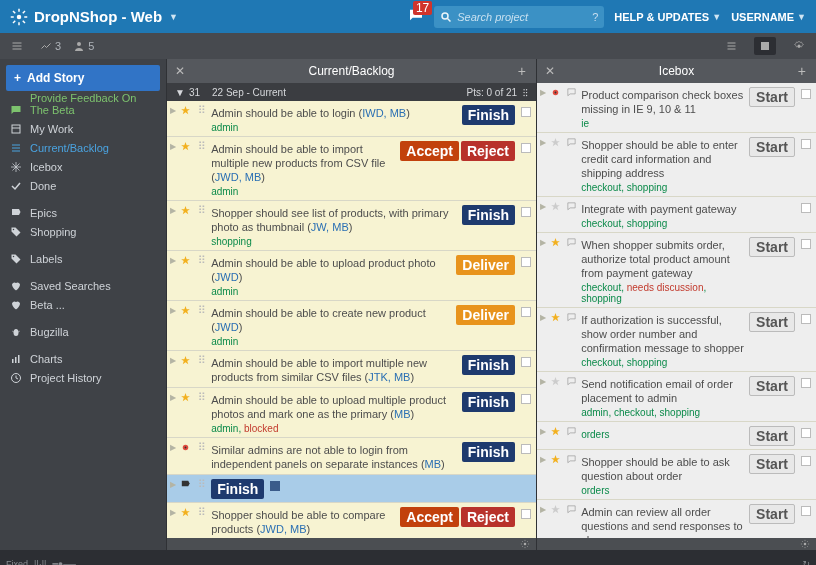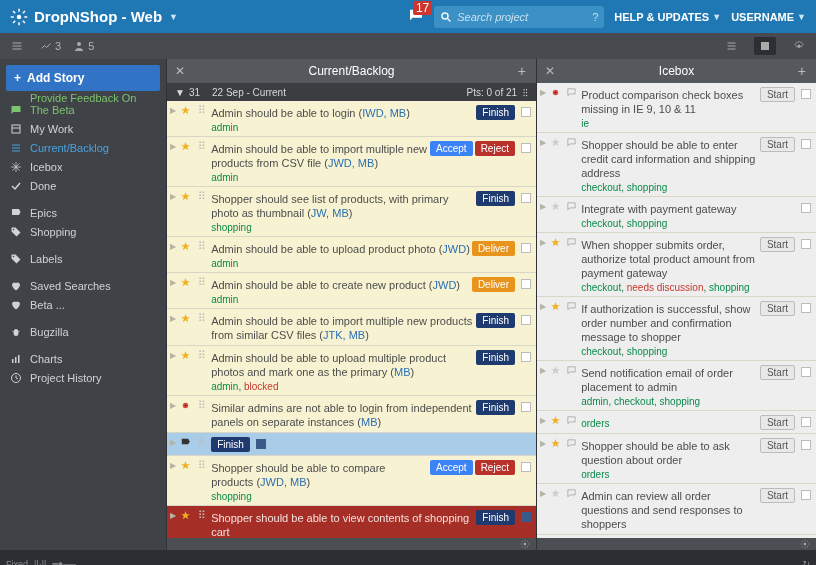--- a/index.html
+++ b/index.html
@@ -56,23 +56,23 @@
 .story.rejected .body .ttl{color:#f5e0de}
 .tags{margin-top:2px;font-size:10px;color:#0b8a4a}
 .tags .t-admin{color:#0b8a4a}
 .tags .t-shopping{color:#0b8a4a}
 .tags .t-blocked{color:#c23a2d}
 .tags .t-checkout{color:#0b8a4a}
 .tags .t-needs{color:#c23a2d}
 .tags .t-ie{color:#0b8a4a}
 .tags .t-orders{color:#0b8a4a}
 .btncol{display:flex;gap:2px;align-items:flex-start;padding-top:1px}
-.btn{font-size:10px;color:#fff;padding:2px 6px;border-radius:2px;font-weight:400}
+.btn{font-size:14px;color:#fff;padding:2px 6px;border-radius:2px;font-weight:700}
 .btn.finish{background:#1e3a6e}
-.btn.accept{background:#3b82f6}
+.btn.accept{background:#c2410c}
 .btn.reject{background:#b8322b}
 .btn.deliver{background:#e8931c}
 .btn.start{background:#e8e8e8;color:#555;border:1px solid #bbb;padding:1px 6px}
 .chk{width:10px;height:10px;border:1px solid #bbb;background:#fff;margin-left:4px;margin-top:3px;flex-shrink:0}
 .chk.solid{background:#3a5b8a;border-color:#3a5b8a}
 .iconbx{width:13px;height:13px;display:flex;align-items:center;justify-content:center;flex-shrink:0}
 .footer{height:28px;background:#2c2e33;display:flex;align-items:center;padding:0 6px;color:#8a8d92;font-size:9px;gap:6px}
 .panel-foot{height:12px;background:#4b4e52;display:flex;align-items:center;justify-content:flex-end;padding-right:6px}
 .panel-foot svg{width:10px;height:10px;color:#aaa}
 .stories::-webkit-scrollbar{width:9px}

